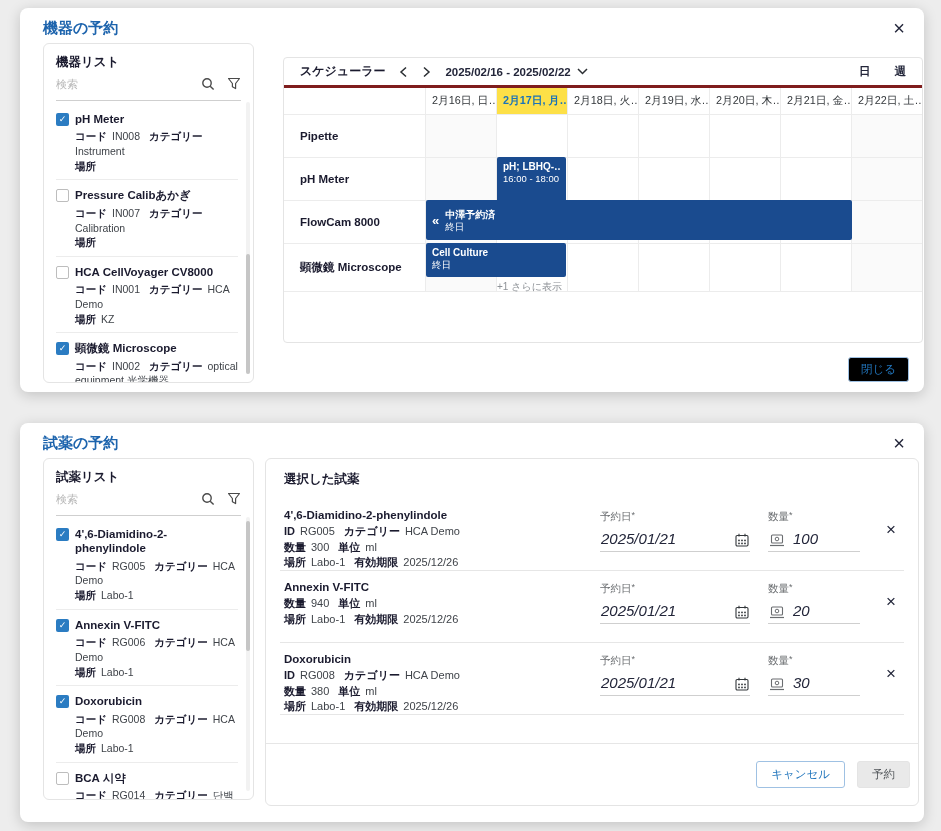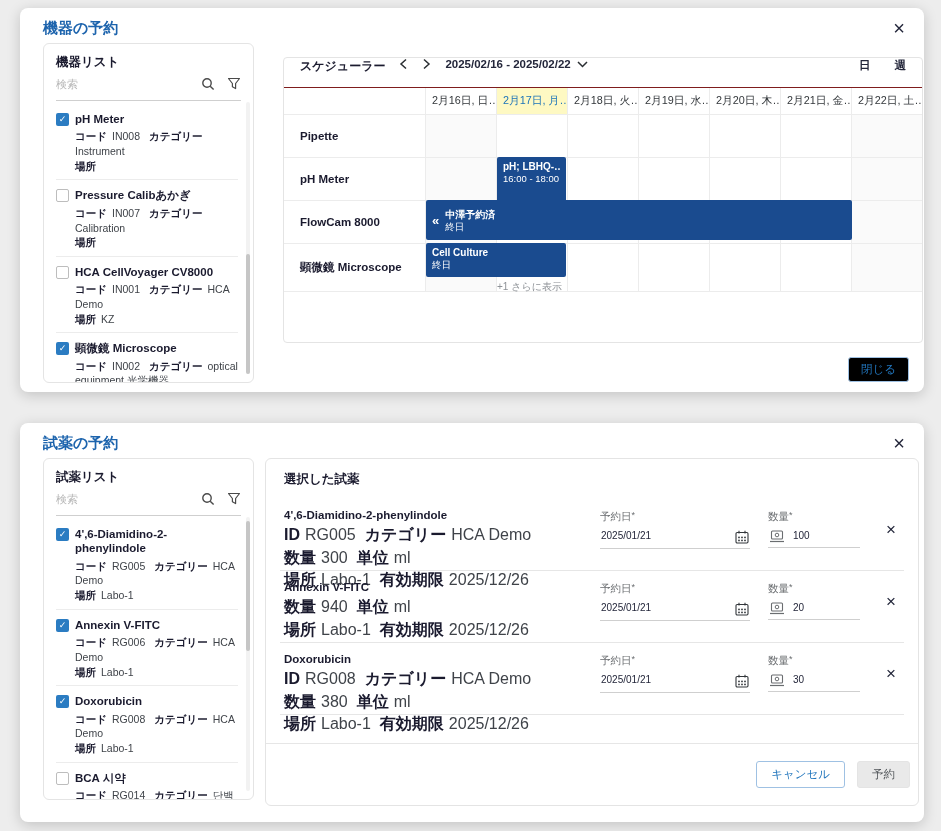--- a/index.html
+++ b/index.html
@@ -39,30 +39,30 @@
   .item-details { margin:3px 0 0 19px; font-size:10.5px; line-height:1.4; color:#3f4349; }
   .lbl { font-weight:700; color:#1a1a2e; margin-right:5px; }
   .val { margin-right:9px; }
   .scroll-track { position:absolute; right:3px; top:58px; bottom:8px; width:4px; background:#f2f2f2; border-radius:2px; }
   .scroll-thumb { position:absolute; right:3px; width:4px; background:#c6c6c6; border-radius:2px; }
   #equip-thumb   { top:210px; height:120px; }
   #reagent-thumb { top:62px;  height:130px; }
 
   
   #sched-card { left:263px; top:49px; width:640px; height:286px; border-radius:4px; overflow:hidden; }
-  .sched-head { height:30px; display:flex; align-items:flex-start; padding:0 16px; border-bottom:1px solid #7f1d1d; }
+  .sched-head { height:30px; display:flex; align-items:center; padding:0 16px; border-bottom:3px solid #7f1d1d; }
   .sched-title { font-size:12px; font-weight:700; color:#1a1a2e; }
   .nav-btn { margin-left:14px; display:flex; align-items:center; cursor:pointer; }
   .date-range { margin-left:14px; font-size:11.5px; font-weight:600; color:#23263a; display:flex; align-items:center; gap:6px; }
   .view-toggle { margin-left:auto; display:flex; gap:24px; font-size:11.5px; font-weight:600; color:#23263a; }
   .view-toggle span { cursor:pointer; }
   .day-header { display:grid; grid-template-columns:141px repeat(7,1fr); height:27px; border-bottom:1px solid #ececec; }
   .day-cell { font-size:10.8px; color:#32363a; display:flex; align-items:center; padding-left:6px; border-left:1px solid #ececec; white-space:nowrap; overflow:hidden; }
   .day-cell.first { border-left:none; }
-  .day-cell.sel { background:#fef9c3; color:#1a73b8; font-weight:400; }
+  .day-cell.sel { background:#fde047; color:#1a73b8; font-weight:700; }
   .grid-body { position:relative; }
   .res-row { display:grid; grid-template-columns:141px repeat(7,1fr); height:43px; border-bottom:1px solid #ececec; }
   .res-row.tall { height:48px; }
   .res-label { font-size:11.5px; font-weight:700; color:#1a1a2e; display:flex; align-items:center; padding-left:16px; }
   .grid-cell { border-left:1px solid #ececec; }
   .grid-cell.wknd { background:#fafafa; }
   .event { position:absolute; background:#1a4b8f; color:#fff; border-radius:2px; padding:3px 6px 2px; overflow:hidden; }
   .ev-title { font-size:10px; font-weight:700; white-space:nowrap; overflow:hidden; line-height:1.3; }
   .ev-time { font-size:9.5px; line-height:1.3; white-space:nowrap; }
   #ev-ph   { left:213px; top:99px;  width:69px;  height:51px; }
@@ -77,25 +77,25 @@
   }
   #close-btn { right:15px; bottom:10px; }
 
   
   #selected-card { left:245px; top:35px; width:654px; height:348px; }
   .sel-heading { position:absolute; left:18px; top:12px; font-size:12.5px; font-weight:700; color:#1a1a2e; }
   .sel-rows { position:absolute; left:14px; right:14px; top:40px; }
   .sel-row { display:flex; align-items:flex-start; height:72px; border-bottom:1px solid #e6e6e6; padding:10px 4px 0; }
   .sel-info { width:316px; }
   .sel-name { font-size:11.5px; font-weight:700; color:#1a1a2e; margin-bottom:3px; }
-  .sel-line { font-size:16px; line-height:1.42; color:#3f4349; }
+  .sel-line { font-size:11px; line-height:1.42; color:#3f4349; }
   .field { margin-top:1px; }
   .field-label { font-size:10.5px; color:#6a6d70; }
   .req { color:#6a6d70; font-size:9px; vertical-align:top; }
-  .field-value { display:flex; align-items:flex-start; border-bottom:1px solid #cfcfcf; padding:3px 1px 4px; font-size:10px; color:#23263a; margin-top:3px; }
+  .field-value { display:flex; align-items:flex-end; border-bottom:1px solid #cfcfcf; padding:3px 1px 4px; font-size:15px; color:#23263a; margin-top:3px;font-style:italic; }
   .date-field { width:150px; }
   .date-field .field-value { justify-content:space-between; }
   .qty-field { width:92px; margin-left:18px; }
   .qty-field .field-value { gap:8px; }
   .row-remove { margin-left:auto; margin-top:10px; font-size:17px; color:#23263a; cursor:pointer; line-height:1; padding:2px 4px; }
   .rm-footer { position:absolute; left:0; right:0; top:284px; bottom:0; border-top:1px solid #e6e6e6; display:flex; align-items:center; justify-content:flex-end; gap:12px; padding-right:8px; }
   .btn-cancel { font-size:11.5px; color:#2276bd; background:#fff; border:1px solid #9fc1e3; border-radius:3px; padding:5px 14px; cursor:pointer; font-family:inherit; }
   .btn-reserve { font-size:11.5px; color:#515559; background:#e9e9e9; border:1px solid #e4e4e4; border-radius:3px; padding:5px 14px; cursor:pointer; font-family:inherit; }
   .icon-svg { display:block; }
 </style>

